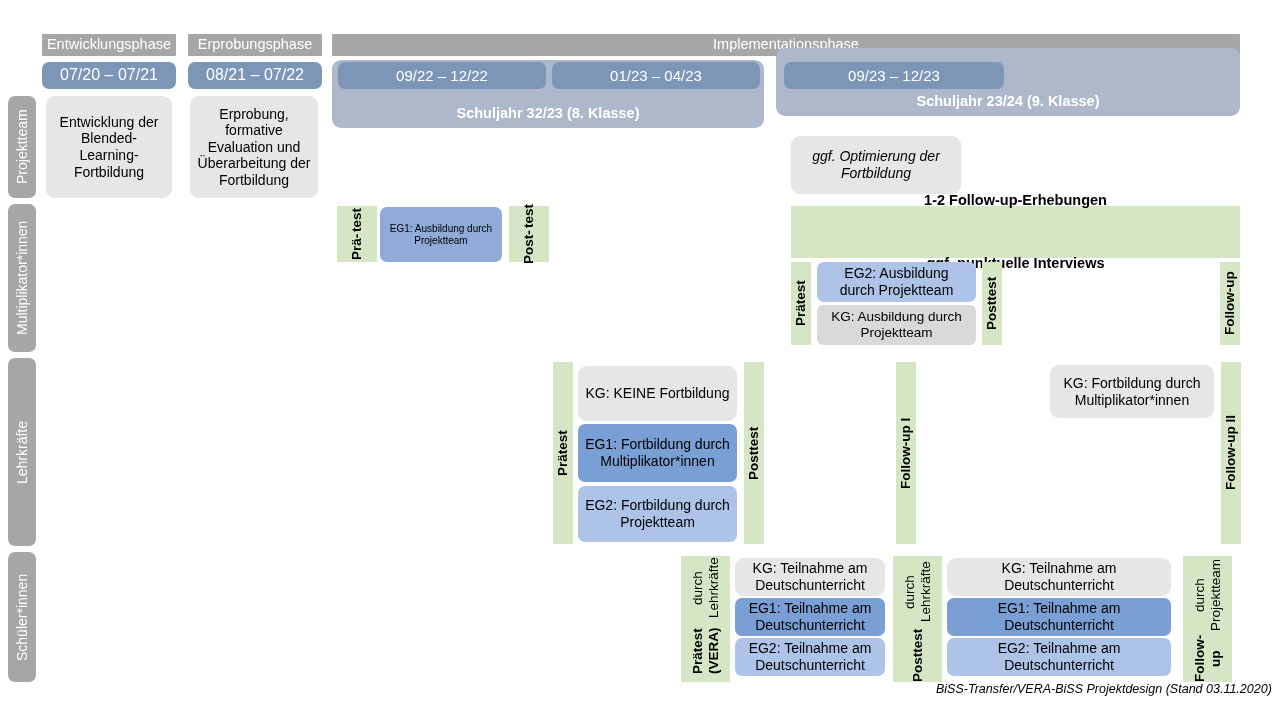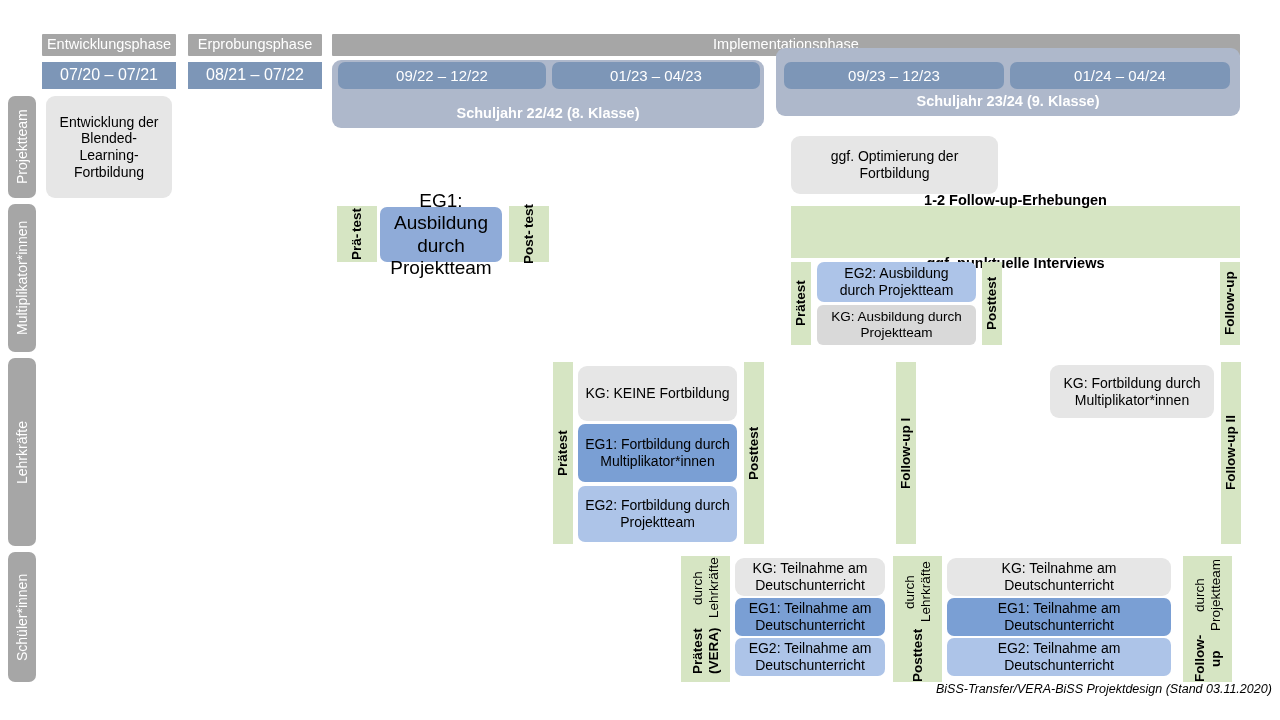--- a/index.html
+++ b/index.html
@@ -35,21 +35,21 @@
   .phase-head {
     background: #a6a6a6;
     color: #ffffff;
     font-size: 14.5px;
     border-radius: 1px;
   }
   .phase-date {
     background: #7d96b7;
     color: #ffffff;
     font-size: 16px;
-    border-radius: 0;
+    border-radius: 7px;
   }
   .schuljahr-band {
     background: #aeb8cb;
     color: #ffffff;
     font-size: 14.5px;
     font-weight: bold;
     border-radius: 9px;
     align-items: flex-end;
     padding-bottom: 6px;
   }
@@ -68,21 +68,21 @@
     border-radius: 7px;
     font-size: 14px;
     writing-mode: vertical-rl;
     transform: rotate(180deg);
   }
 
   
   .gray   { background: #e6e6e6; border-radius: 9px; font-size: 14px; }
   .gray-d { background: #d9d9d9; border-radius: 6px; font-size: 13.5px; }
   .blue-dark  { background: #7a9fd4; border-radius: 7px; font-size: 14px; }
-  .blue-mid   { background: #8fabd8; border-radius: 7px; font-size: 19px; }
+  .blue-mid   { background: #8fabd8; border-radius: 7px; font-size: 10px; }
   .blue-light { background: #adc4e8; border-radius: 7px; font-size: 14px; }
 
   
   .green {
     background: #d6e5c3;
     font-size: 13.5px;
     font-weight: bold;
   }
   .green-vert {
     writing-mode: vertical-rl;
@@ -132,40 +132,40 @@
   <div class="box phase-head" style="left:42px; top:34px; width:134px; height:22px;text-align:center;">Entwicklungsphase</div>
 
   <div class="box phase-head" style="left:188px; top:34px; width:134px; height:22px;">Erprobungsphase</div>
 
   <div class="box phase-head" style="left:332px; top:34px; width:908px; height:22px;">Implementationsphase</div>
 
   <div class="box phase-date" style="left:42px; top:62px; width:134px; height:27px;">07/20 – 07/21</div>
 
   <div class="box phase-date" style="left:188px; top:62px; width:134px; height:27px;">08/21 – 07/22</div>
 
-  <div class="box schuljahr-band" style="left:332px; top:60px; width:432px; height:68px;">Schuljahr 22/42 (8. Klasse)</div>
+  <div class="box schuljahr-band" style="left:332px; top:60px; width:432px; height:68px;">Schuljahr 32/23 (8. Klasse)</div>
   <div class="box schuljahr-date" style="left:338px; top:62px; width:208px; height:27px;">09/22 – 12/22</div>
   <div class="box schuljahr-date" style="left:552px; top:62px; width:208px; height:27px;">01/23 – 04/23</div>
 
   <div class="box schuljahr-band" style="left:776px; top:48px; width:464px; height:68px;">Schuljahr 23/24 (9. Klasse)</div>
   <div class="box schuljahr-date" style="left:784px; top:62px; width:220px; height:27px;">09/23 – 12/23</div>
-  <div class="box schuljahr-date" style="left:1010px; top:62px; width:220px; height:27px;">01/24 – 04/24</div>
 
   <div class="box actor" style="left:8px; top:96px; width:28px; height:102px;">Projektteam</div>
 
   <div class="box actor" style="left:8px; top:204px; width:28px; height:148px;">Multiplikator*innen</div>
 
   <div class="box actor" style="left:8px; top:358px; width:28px; height:188px;">Lehrkräfte</div>
 
   <div class="box actor" style="left:8px; top:552px; width:28px; height:130px;">Schüler*innen</div>
 
   <div class="box gray" style="left:46px; top:96px; width:126px; height:102px; padding:20px 6px;">Entwicklung der Blended-Learning-Fortbildung</div>
 
-
-  <div class="box gray" style="left:791px; top:136px; width:207px; height:58px; padding:18px 8px;">ggf. Optimierung der Fortbildung</div>
+  <div class="box gray" style="left:190px; top:96px; width:128px; height:102px; padding:4px 6px;">Erprobung, formative Evaluation und Überarbeitung der Fortbildung</div>
+
+  <div class="box gray" style="left:791px; top:136px; width:170px; height:58px; padding:18px 8px;font-style:italic;">ggf. Optimierung der Fortbildung</div>
 
   <div class="box green two-line-vert" style="left:337px; top:206px; width:40px; height:56px;">
     <span class="l1">Prä-</span>
     <span class="l1">test</span>
   </div>
 
   <div class="box blue-mid" style="left:380px; top:207px; width:122px; height:55px; padding:2px 5px;">EG1: Ausbildung durch Projektteam</div>
 
   <div class="box green two-line-vert" style="left:509px; top:206px; width:40px; height:56px;">
     <span class="l1">Post-</span>

